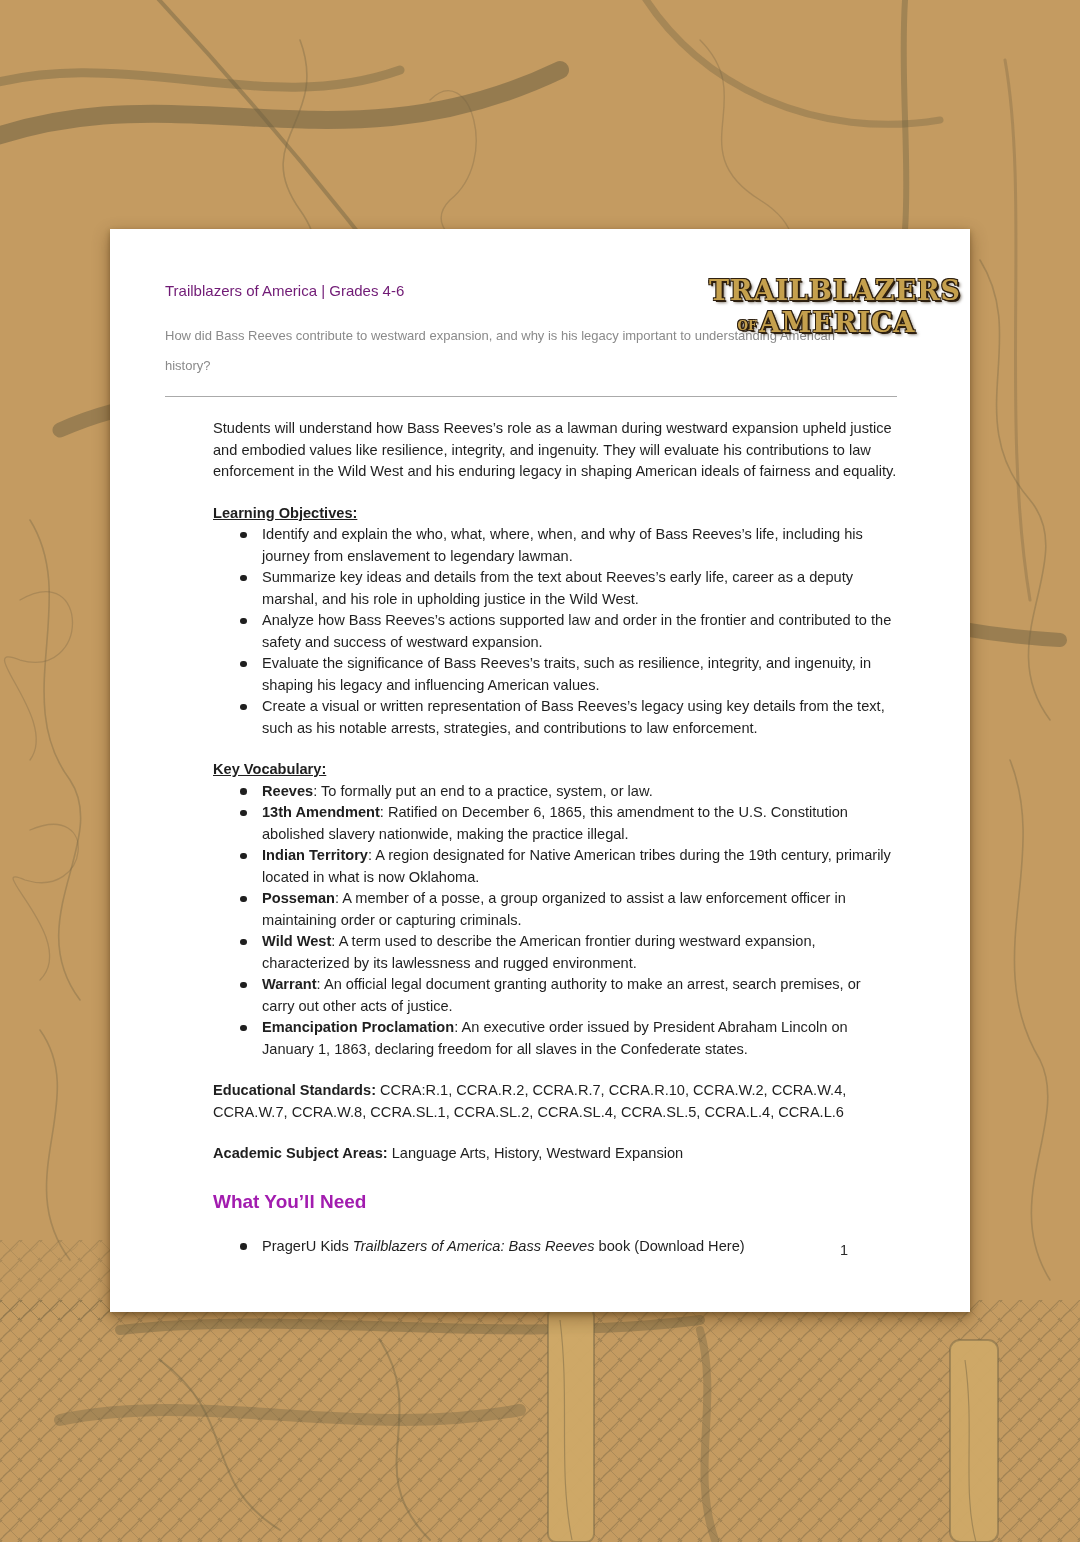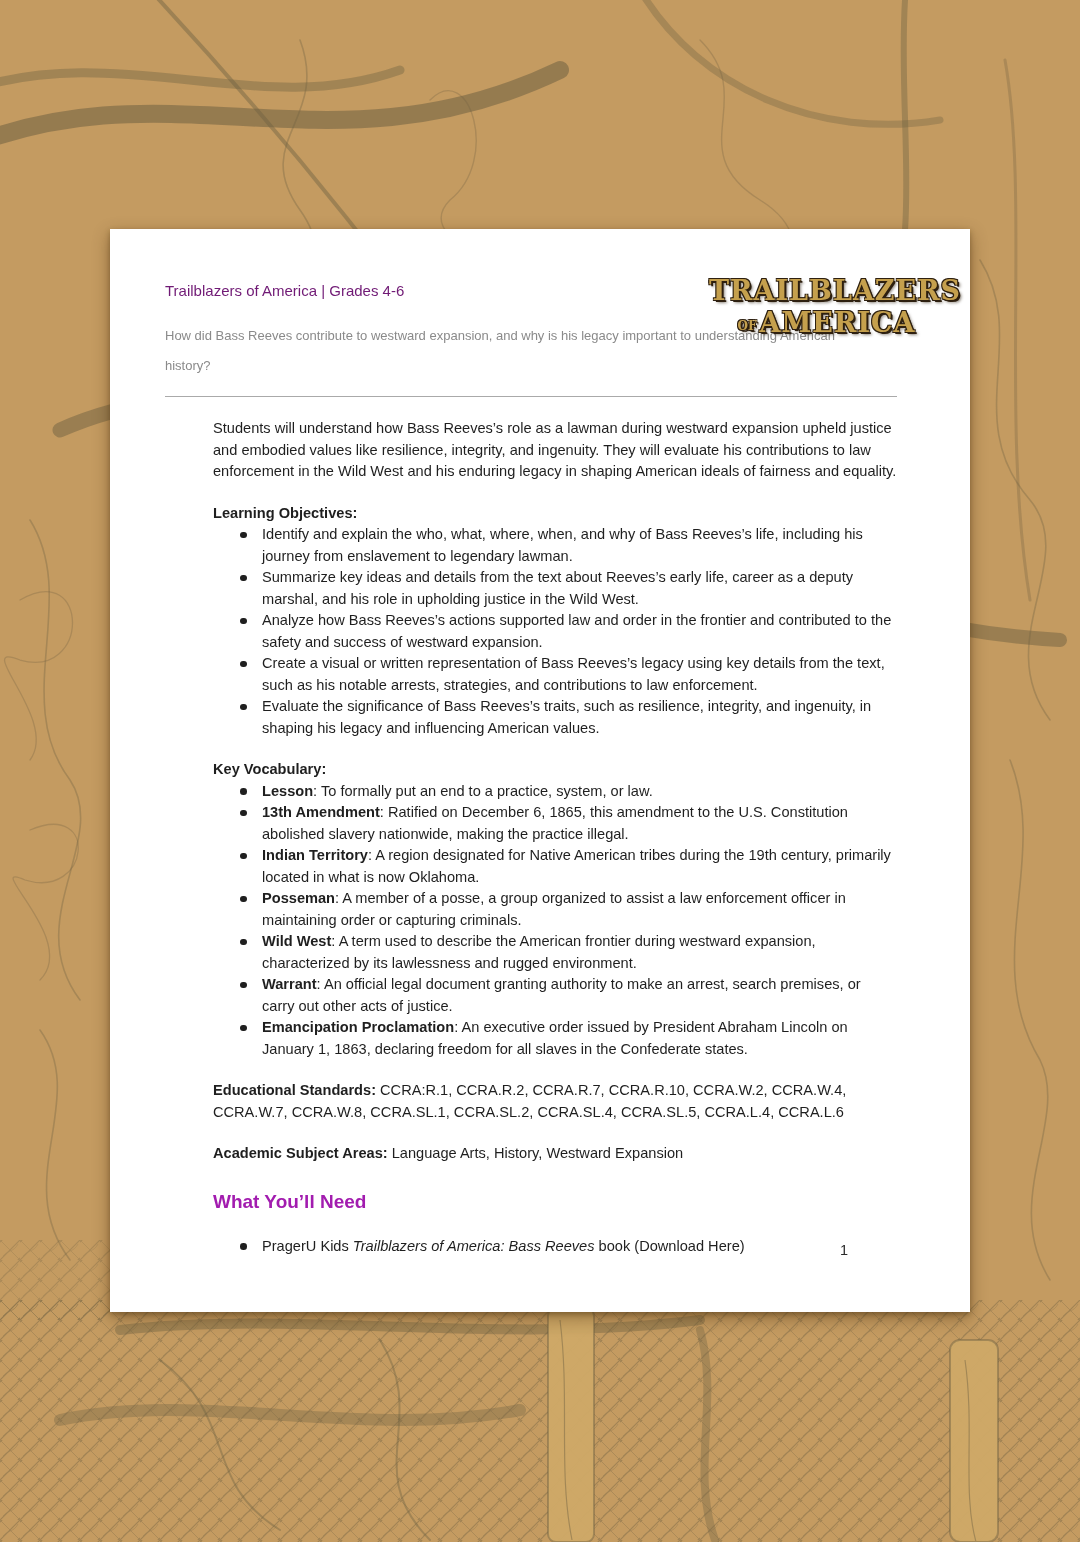--- a/index.html
+++ b/index.html
@@ -47,21 +47,21 @@
   .logo .of {
     font-size:12px; letter-spacing:0;
     margin-right:3px; vertical-align:2px;padding-left:20px;
   }
 
   .content {
     margin-left:48px; margin-top:21px;
     font-size:14.6px; line-height:21.5px; color:#1f1f1f;
     max-width:684px;
   }
-  .content h3.sec { font-size:14.6px; font-weight:bold; margin-top:20px; }
+  .content h3.sec { font-size:14.6px; font-weight:bold; margin-top:20px;text-decoration:underline; }
   .content p.kv { margin-top:20px; }
   .content p.kv b { font-weight:bold; }
 
   ul.blist { list-style:none; }
   ul.blist li { position:relative; padding-left:49px; }
   ul.blist li::before {
     content:""; position:absolute; left:27px; top:7.5px;
     width:6.5px; height:6.5px; border-radius:50%; background:#1f1f1f;
   }
 
@@ -152,29 +152,29 @@
 
     <h3 class="sec">Learning Objectives:</h3>
     <ul class="blist">
 
         <li><span>Identify and explain the who, what, where, when, and why of Bass Reeves’s life, including his journey from enslavement to legendary lawman.</span></li>
 
         <li><span>Summarize key ideas and details from the text about Reeves’s early life, career as a deputy marshal, and his role in upholding justice in the Wild West.</span></li>
 
         <li><span>Analyze how Bass Reeves’s actions supported law and order in the frontier and contributed to the safety and success of westward expansion.</span></li>
 
+        <li><span>Evaluate the significance of Bass Reeves’s traits, such as resilience, integrity, and ingenuity, in shaping his legacy and influencing American values.</span></li>
+
         <li><span>Create a visual or written representation of Bass Reeves’s legacy using key details from the text, such as his notable arrests, strategies, and contributions to law enforcement.</span></li>
-
-        <li><span>Evaluate the significance of Bass Reeves’s traits, such as resilience, integrity, and ingenuity, in shaping his legacy and influencing American values.</span></li>
       </ul>
 
     <h3 class="sec">Key Vocabulary:</h3>
     <ul class="blist">
 
-        <li><b>Lesson</b><span>: To formally put an end to a practice, system, or law.</span></li>
+        <li><b>Reeves</b><span>: To formally put an end to a practice, system, or law.</span></li>
 
         <li><b>13th Amendment</b><span>: Ratified on December 6, 1865, this amendment to the U.S. Constitution abolished slavery nationwide, making the practice illegal.</span></li>
 
         <li><b>Indian Territory</b><span>: A region designated for Native American tribes during the 19th century, primarily located in what is now Oklahoma.</span></li>
 
         <li><b>Posseman</b><span>: A member of a posse, a group organized to assist a law enforcement officer in maintaining order or capturing criminals.</span></li>
 
         <li><b>Wild West</b><span>: A term used to describe the American frontier during westward expansion, characterized by its lawlessness and rugged environment.</span></li>
 
         <li><b>Warrant</b><span>: An official legal document granting authority to make an arrest, search premises, or carry out other acts of justice.</span></li>

